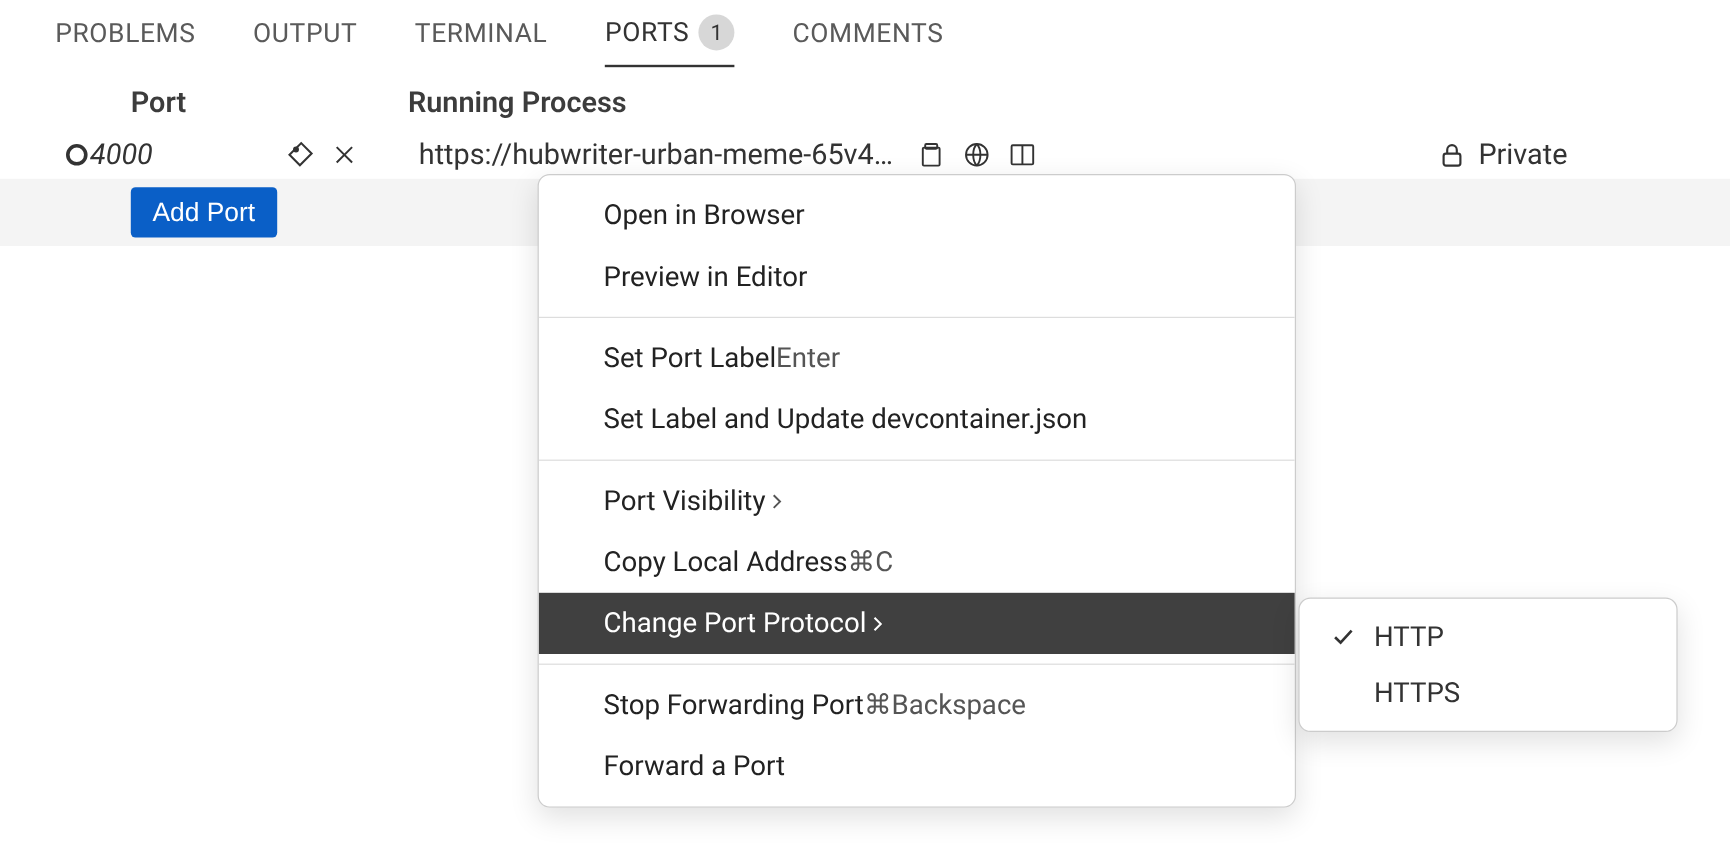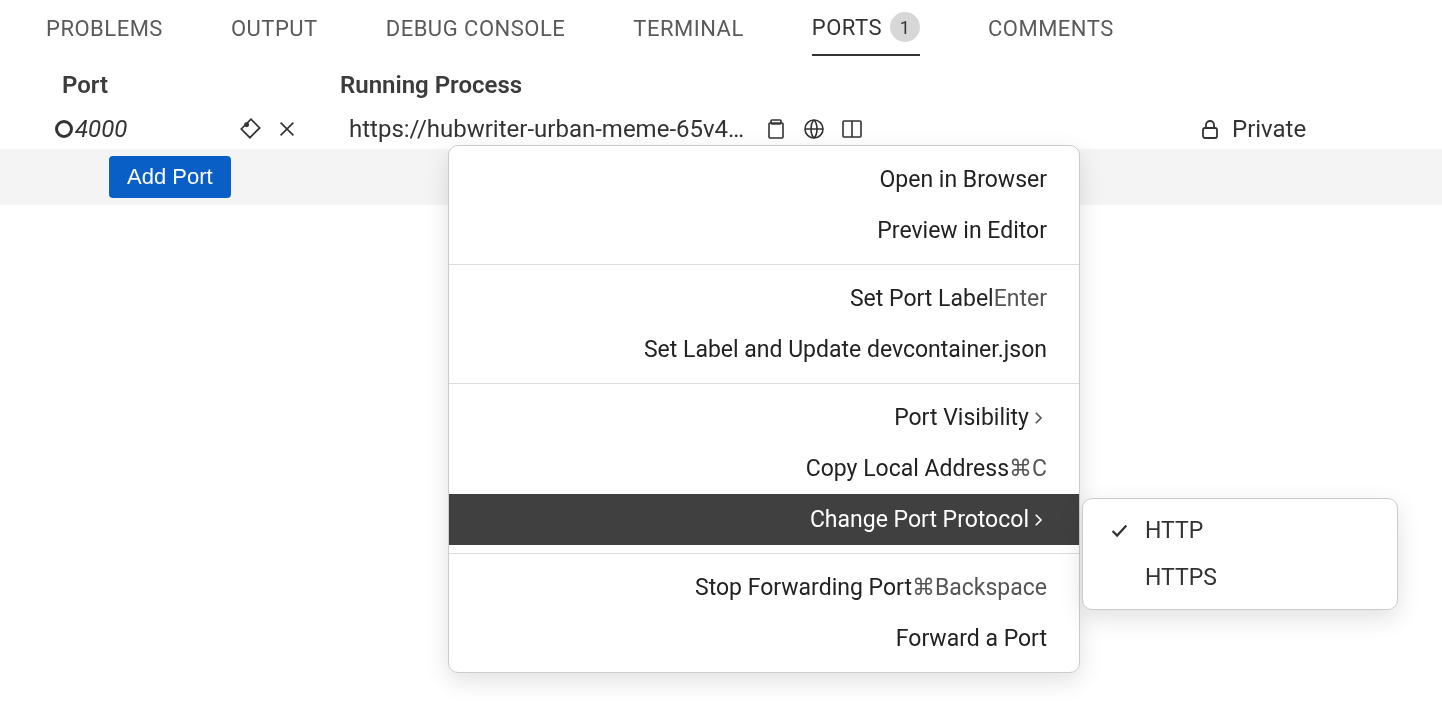--- a/index.html
+++ b/index.html
@@ -11,21 +11,21 @@
       font-family: -apple-system, BlinkMacSystemFont, "Segoe UI", Roboto, sans-serif;
       background: #ffffff;
       color: #333333;
       width: 1442px;
       height: 714px;
       position: relative;
     }
     .tabs {
       display: flex;
       align-items: center;
-      gap: 68px;
+      gap: 48px;
       padding: 12px 46px 0 46px;
       border-bottom: 1px solid transparent;
     }
     .tab {
       font-size: 22px;
       color: #5a5a5a;
       letter-spacing: 0.5px;
       padding-bottom: 12px;
       display: flex;
       align-items: center;
@@ -48,21 +48,21 @@
       font-size: 18px;
     }
     .columns-header {
       display: flex;
       align-items: center;
       padding: 14px 0 10px 0;
       font-weight: 600;
       color: #3c3c3c;
       font-size: 24px;
     }
-    .col-port { width: 298px; padding-left: 62px; }
+    .col-port { width: 298px; padding-left: 109px; }
     .col-local { width: 620px; padding-left: 51px; }
     .col-process { width: 260px; padding-left: 42px; }
     .col-visibility { width: 200px; padding-left: 20px; }
     .row {
       display: flex;
       align-items: center;
       padding: 6px 0;
       font-size: 24px;
       color: #333333;
     }
@@ -136,21 +136,21 @@
     }
     .context-menu .group {
       padding: 8px 0;
     }
     .context-menu .group + .group {
       border-top: 1px solid #dddddd;
     }
     .menu-item {
       display: flex;
       align-items: center;
-      justify-content: flex-end;
+      justify-content: flex-start;
       font-size: 23px;
       color: #222222;
       padding: 12px 32px 12px 54px;
       cursor: pointer;
     }
     .menu-item.highlight {
       background: #404040;
       color: #ffffff;
     }
     .menu-item .shortcut {
@@ -181,21 +181,20 @@
       justify-content: center;
     }
     svg { display: block; }
   </style>
 </head>
 <body>
 
 <div class="tabs">
   <div class="tab">PROBLEMS</div>
   <div class="tab">OUTPUT</div>
-  <div class="tab">DEBUG CONSOLE</div>
   <div class="tab">TERMINAL</div>
   <div class="tab active">
     <span>PORTS</span>
     <span class="tab-badge">1</span>
   </div>
   <div class="tab">COMMENTS</div>
 </div>
 
 <div class="columns-header">
   <div class="col-port">Port</div>

